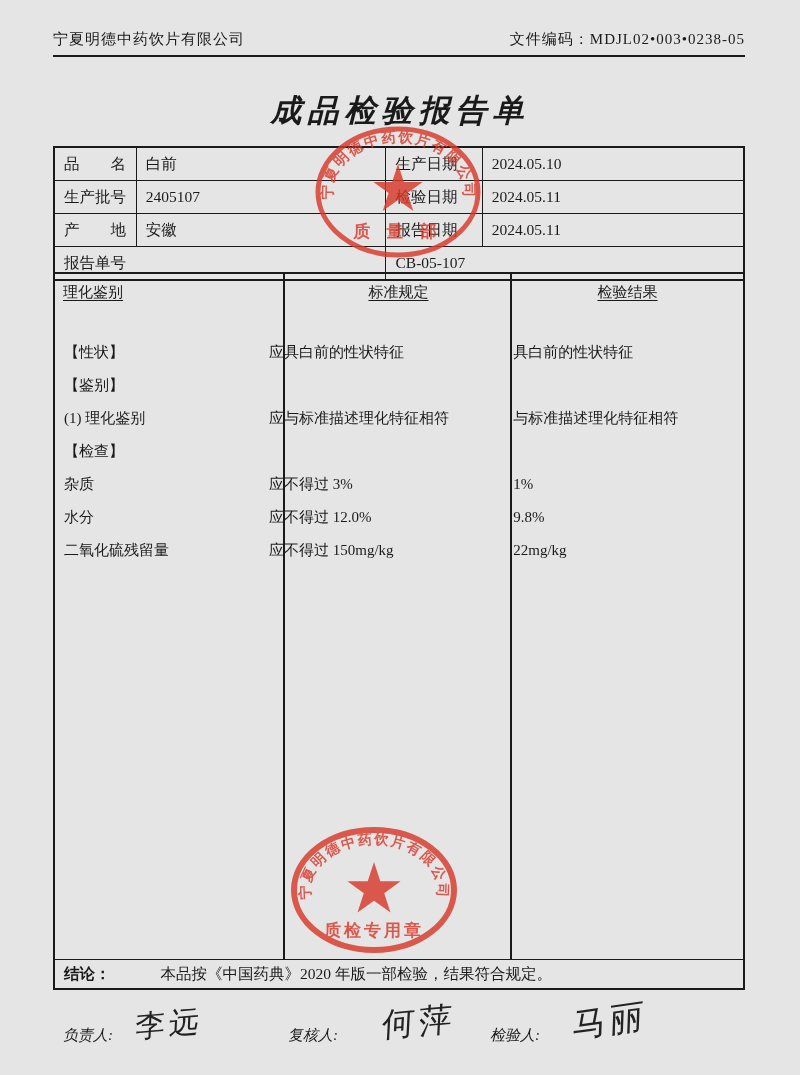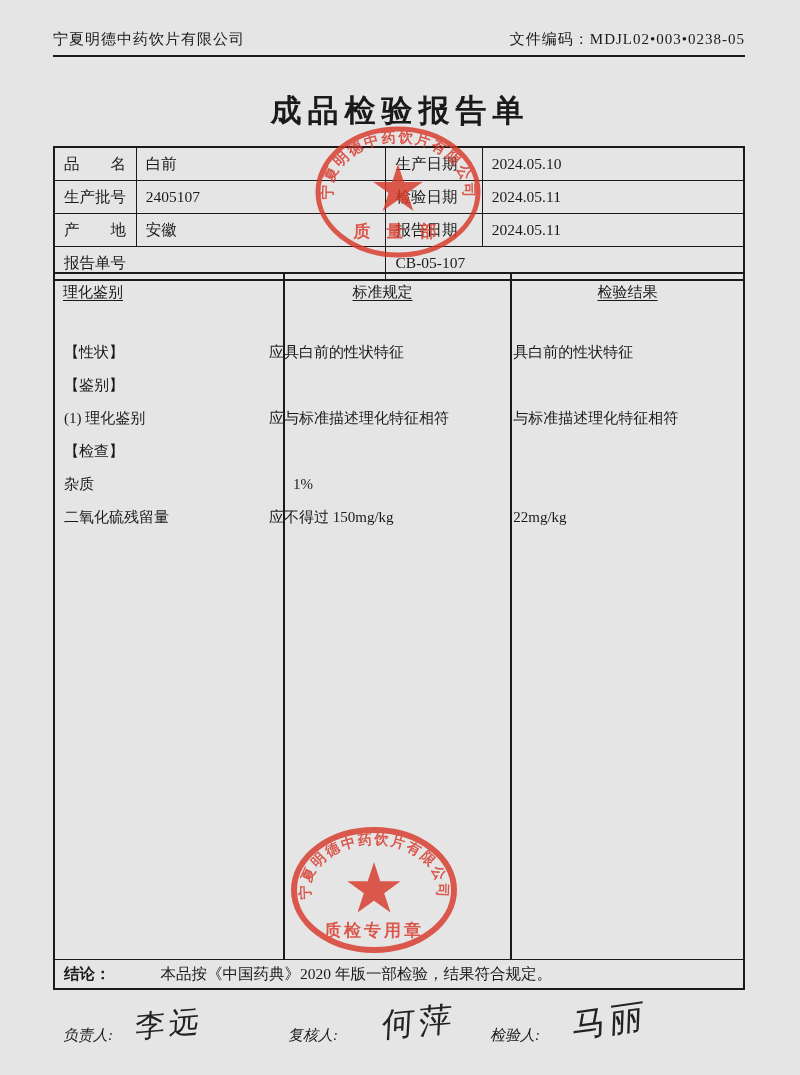--- a/index.html
+++ b/index.html
@@ -17,21 +17,21 @@
     position:absolute;left:53px;top:30px;width:692px;
     display:flex;justify-content:space-between;align-items:flex-end;
     font-size:15px;letter-spacing:1px;
   }
   .header-rule{
     position:absolute;left:53px;top:55px;width:692px;height:2px;background:#1a1a1a;
   }
   
   .report-title{
     position:absolute;left:0;top:90px;width:100%;
-    text-align:center;font-size:31px;font-weight:bold;letter-spacing:6px;
+    text-align:center;font-size:31px;font-weight:bold;letter-spacing:6px;font-style:italic;
   }
   
   table.info-table{
     position:absolute;left:53px;top:146px;width:692px;
     border-collapse:collapse;table-layout:fixed;
     font-size:15.5px;
   }
   table.info-table,
   table.info-table td{border:1.6px solid #1a1a1a;}
   table.info-table{border-width:2px;}
@@ -44,21 +44,21 @@
     position:absolute;left:53px;top:272px;width:692px;height:718px;
     border:2px solid #1a1a1a;box-sizing:border-box;
     font-size:15px;
   }
   .vline{position:absolute;top:0;width:1.6px;background:#1a1a1a;bottom:28px;}
   .vline.v1{left:228px;}
   .vline.v2{left:455px;}
   .col-headers{position:absolute;top:9px;left:0;width:100%;}
   .col-headers .h{position:absolute;text-decoration:underline;text-underline-offset:3px;}
   .h.h1{left:8px;}
-  .h.h2{left:214px;width:227px;text-align:center;}
+  .h.h2{left:230px;width:227px;text-align:center;}
   .h.h3{left:457px;width:231px;text-align:center;}
   .body-rows{position:absolute;top:62px;left:0;width:100%;}
   .t-row{display:flex;height:33px;align-items:center;}
   .t-row .c1{width:228px;padding-left:9px;box-sizing:border-box;}
   .t-row .c2{width:273px;padding-left:10px;box-sizing:border-box;}
   .t-row .c3{width:268px;padding-left:10px;box-sizing:border-box;}
   .conclusion-row{
     position:absolute;left:0;right:0;bottom:0;height:28px;
     border-top:1.6px solid #1a1a1a;
     display:flex;align-items:center;padding-left:9px;
@@ -152,21 +152,27 @@
         <div class="c2">应与标准描述理化特征相符</div>
         <div class="c3">与标准描述理化特征相符</div>
       </div>
       <div class="t-row">
         <div class="c1">【检查】</div>
         <div class="c2"></div>
         <div class="c3"></div>
       </div>
       <div class="t-row">
         <div class="c1">杂质</div>
+        <div class="c2">应不得过 3%</div>
         <div class="c3">1%</div>
+      </div>
+      <div class="t-row">
+        <div class="c1">水分</div>
+        <div class="c2">应不得过 12.0%</div>
+        <div class="c3">9.8%</div>
       </div>
       <div class="t-row">
         <div class="c1">二氧化硫残留量</div>
         <div class="c2">应不得过 150mg/kg</div>
         <div class="c3">22mg/kg</div>
       </div>
     </div>
 
     <div class="conclusion-row">
       <b>结论：</b>

